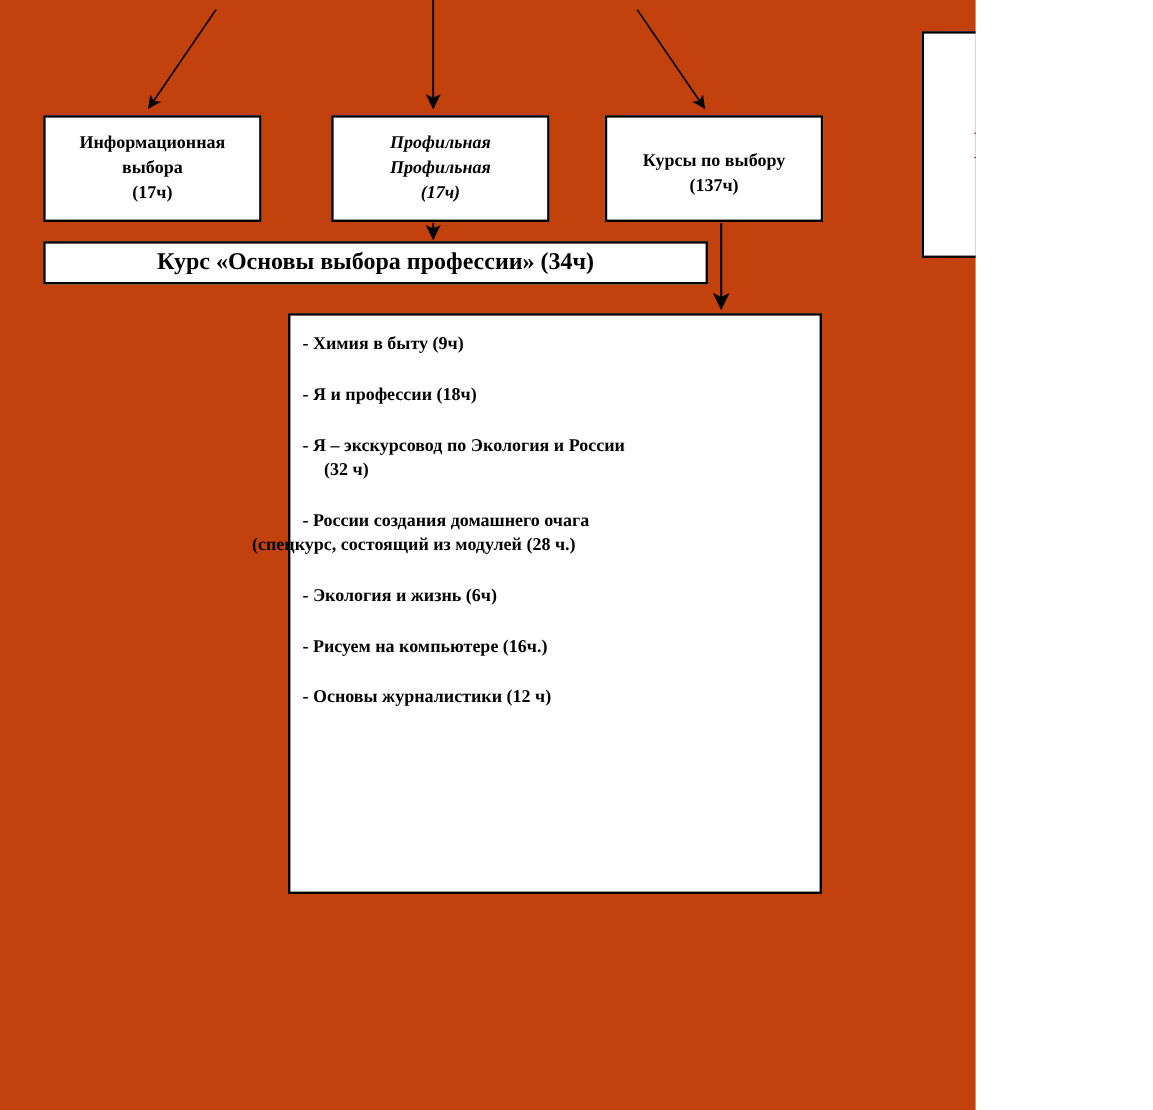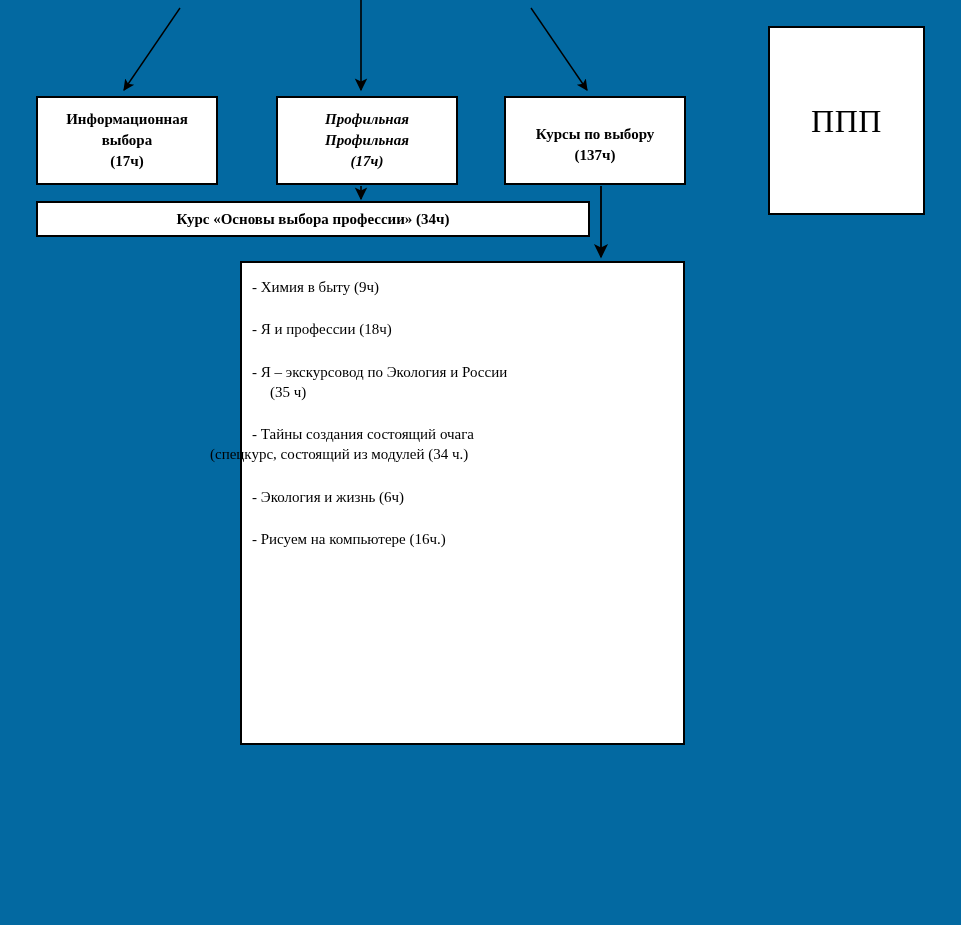--- a/index.html
+++ b/index.html
@@ -2,23 +2,23 @@
 <html><head>
 <meta charset="utf-8">
 <style>
   html, body {
     margin: 0;
     padding: 0;
     background: #ffffff;
   }
   #canvas {
     position: relative;
-    width: 961px;
+    width: 813px;
     height: 925px;
-    background: #0369a1;
+    background: #c2410c;
     overflow: hidden;
     font-family: "Liberation Serif", "DejaVu Serif", serif;
     color: #000000;
   }
   .box {
     position: absolute;
     box-sizing: border-box;
     border: 2px solid #000000;
     background: #ffffff;
   }
@@ -52,33 +52,33 @@
     font-size: 32px;
     font-weight: normal;
     letter-spacing: 0.5px;
     line-height: 1;
   }
   
   #box-course {
     left: 36px; top: 201px; width: 554px; height: 36px;
     display: flex; align-items: center; justify-content: center;
   }
-  #box-course .box-text { font-size: 15px; }
+  #box-course .box-text { font-size: 20px; }
   
   #box-list {
     left: 240px; top: 261px; width: 445px; height: 484px;
     padding: 14px 10px 10px 10px;
   }
   #box-list ul {
     list-style: none;
     margin: 0;
     padding: 0;
   }
   #box-list li {
-    font-weight: normal;
+    font-weight: bold;
     font-size: 15px;
     line-height: 1.35;
     margin: 0 0 22px 0;
     padding: 0;
     color: #000000;
   }
   #box-list li .l2 { display: block; }
   
   .ind-a  { margin-left: 62px; }
   .ind-b  { margin-left: 68px; }
@@ -151,28 +151,31 @@
   <div class="box" id="box-list">
     <ul>
       <li class="ind-a">
         <span>- Химия в быту (9ч)</span>
       </li>
       <li class="ind-b">
         <span>- Я и профессии (18ч)</span>
       </li>
       <li class="ind-c">
         <span>- Я – экскурсовод по Экология и России</span>
-        <span class="l2 sub-indent">(35 ч)</span>
+        <span class="l2 sub-indent">(32 ч)</span>
       </li>
       <li class="ind-e">
-        <span>- Тайны создания состоящий очага</span>
-        <span class="l2 sub-outdent">(спецкурс, состоящий из модулей (34 ч.)</span>
+        <span>- России создания домашнего очага</span>
+        <span class="l2 sub-outdent">(спецкурс, состоящий из модулей (28 ч.)</span>
       </li>
       <li class="ind-f">
         <span>- Экология и жизнь (6ч)</span>
       </li>
       <li class="ind-g">
         <span>- Рисуем на компьютере (16ч.)</span>
       </li>
+      <li class="ind-i">
+        <span>- Основы журналистики (12 ч)</span>
+      </li>
     </ul>
   </div>
 
 </div>
 
 </body></html>

